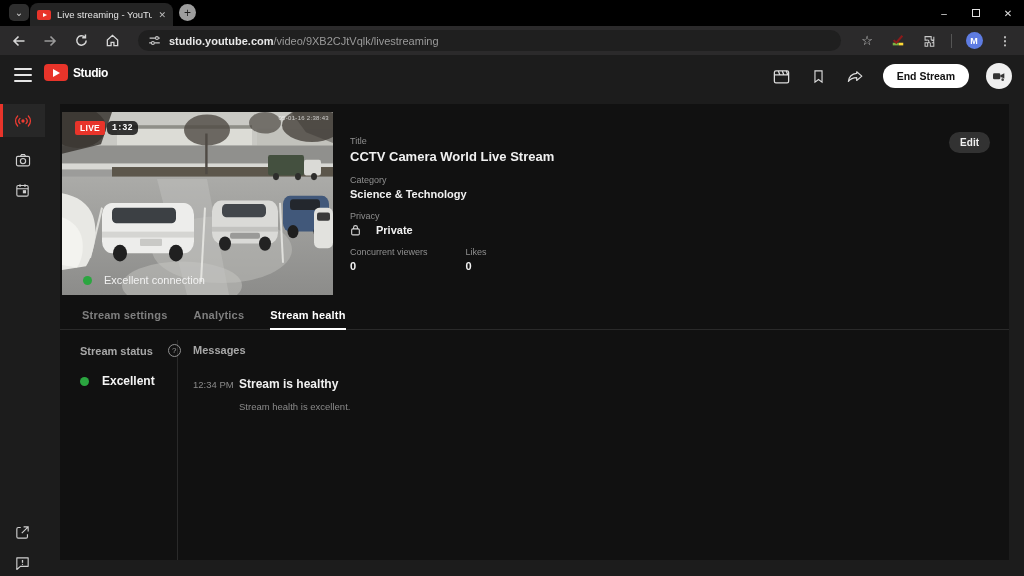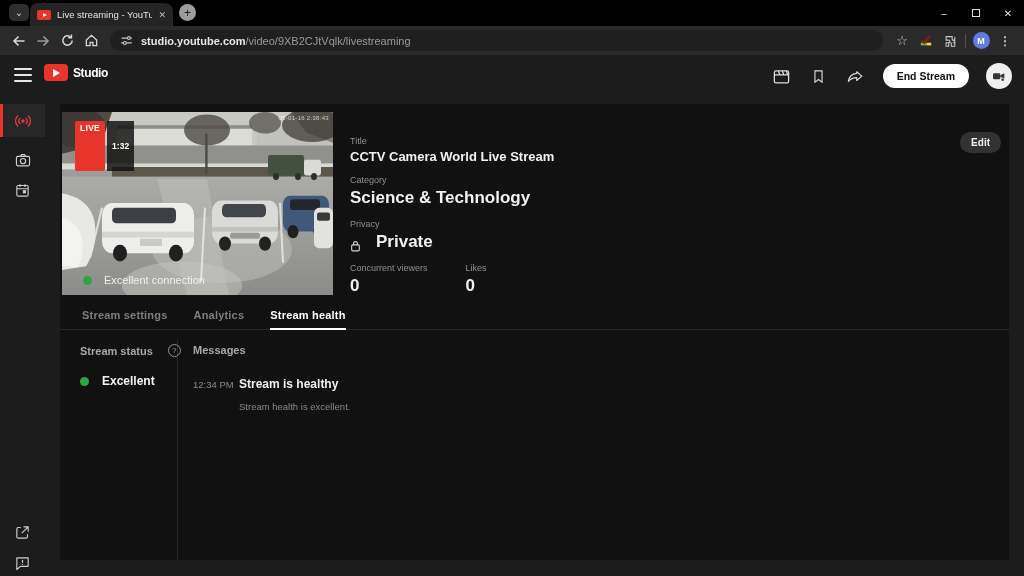--- a/index.html
+++ b/index.html
@@ -23,21 +23,21 @@
   .newtab { position:absolute; left:179px; top:4px; width:17px; height:17px; border-radius:50%;
             background:#9d9d9d; color:#1c1c1c; font-size:12px; display:flex; align-items:center;
             justify-content:center; line-height:0; }
   .win-controls { position:absolute; right:0; top:0; height:26px; display:flex; }
   .win-btn { width:32px; height:26px; display:flex; align-items:center; justify-content:center;
              color:#e0e0e0; font-size:10px; }
   .win-max-box { width:8px; height:8px; border:1px solid #e0e0e0; }
 
   
   .toolbar { position:absolute; left:0; top:26px; width:1024px; height:29px; background:#2b2a2b;
-             display:flex; align-items:center; padding:0 8px; gap:2px; }
+             display:flex; align-items:center; padding:0 8px; gap:9px; }
   .tb-icon { width:22px; height:22px; display:flex; align-items:center; justify-content:center; flex:0 0 auto; }
   .tb-icon svg { display:block; }
   .omnibox { flex:1; height:21px; margin:0 6px; background:#1f1f1f; border-radius:11px;
              display:flex; align-items:center; padding:0 10px; gap:8px; min-width:0; }
   .url { font-size:11px; white-space:nowrap; overflow:hidden; }
   .url .host { color:#e8e8e8; font-weight:bold; }
   .url .path { color:#9a9a9a; }
   .star { color:#c9c9c9; font-size:13px; }
   .tb-sep { width:1px; height:14px; background:#555; margin:0 2px; }
   .profile-chip { width:17px; height:17px; border-radius:50%; background:var(--profile-blue);
@@ -75,32 +75,32 @@
 
   
   .card { position:absolute; left:60px; top:49px; width:949px; height:456px; background:#111; }
 
   .video { position:absolute; left:2px; top:8px; width:271px; height:183px; background:#000; overflow:hidden; }
   .video svg.scene { position:absolute; inset:0; width:100%; height:100%; }
   .live-wrap { position:absolute; left:13px; top:9px; display:flex; gap:2px; }
   .live-chip { background:var(--youtube-red); color:#fff; font-size:8.5px; font-weight:bold;
                padding:2px 5px; border-radius:2px; letter-spacing:.3px; }
   .timer-chip { background:rgba(15,15,15,.82); color:#fff; font-size:8.5px; font-weight:bold;
-                padding:20px 5px; border-radius:0; }
+                padding:2px 5px; border-radius:5px;font-family:Liberation Mono, monospace; }
   .cam-ts { position:absolute; right:4px; top:3px; font-size:6px; color:rgba(255,255,255,.7);
             letter-spacing:.3px; filter:blur(.4px); }
 
   .details { position:absolute; left:290px; top:20px;margin-top:12px; }
   .d-label { font-size:9px; color:#8f8f8f; margin-bottom:3px; }
-  .d-value { font-size:17px; color:#f1f1f1; font-weight:bold; margin-bottom:11px; }
+  .d-value { font-size:11px; color:#f1f1f1; font-weight:bold; margin-bottom:11px; }
   .d-title { font-size:13px; }
   .privacy-row { display:flex; align-items:flex-end; gap:15px; }
   .stats-row { display:flex; gap:38px; }
 
-  .edit-btn { position:absolute; right:8px; top:28px; background:rgba(255,255,255,.14); border:none;
+  .edit-btn { position:absolute; right:19px; top:28px; background:rgba(255,255,255,.14); border:none;
               color:#f1f1f1; font-family:inherit; font-size:10px; font-weight:bold;
               padding:5px 11px; border-radius:12px; }
 
   .conn-row { position:absolute; left:23px; top:170px; display:flex; align-items:center; gap:12px; }
   .dot { width:9px; height:9px; border-radius:50%; background:var(--status-green); flex:0 0 auto; }
   .conn-text { font-size:11px; color:#f1f1f1; }
 
   .tabs { position:absolute; left:0; top:196px; width:100%; height:30px; border-bottom:1px solid #2a2a2a;
           display:flex; align-items:stretch; padding-left:22px; gap:26px; }
   .tab-item { position:relative; display:flex; align-items:center; font-size:11px; font-weight:bold;

